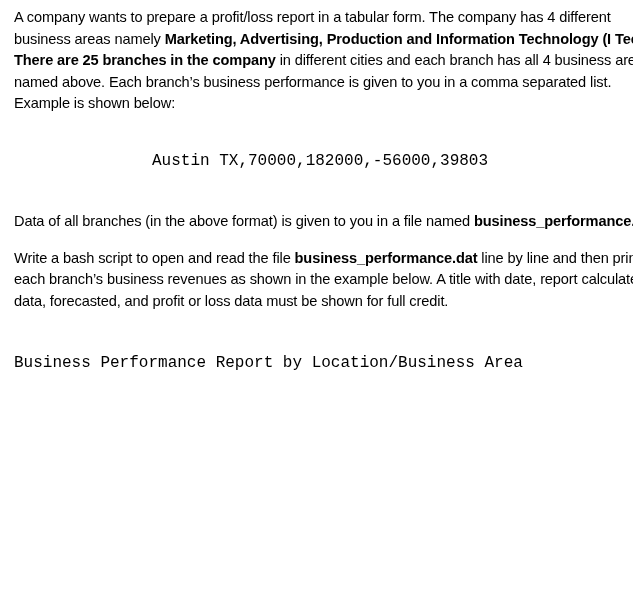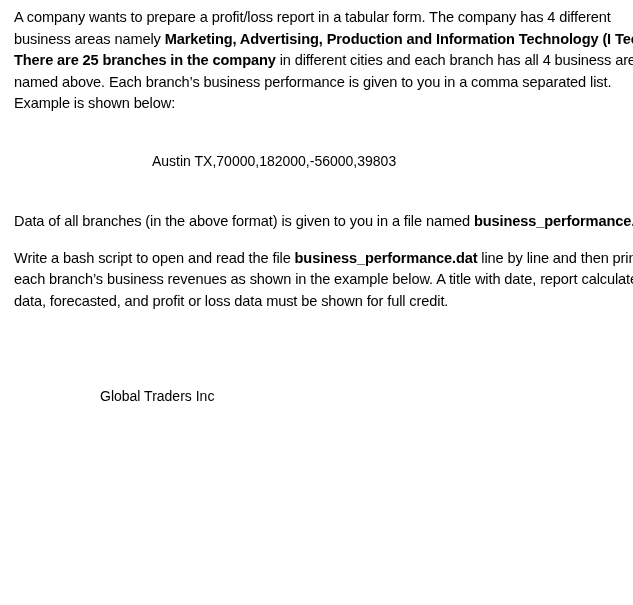--- a/index.html
+++ b/index.html
@@ -38,22 +38,22 @@
     width: 648px;          
   }
   .prose b, .prose strong { font-weight: bold; }
 
   .para-1 { margin-top: 1px; }
   .para-2 { margin-top: 9px; }
   .para-3 { margin-top: 15px; }
 
   
   .mono {
-    font-family: Liberation Sans, sans-serif;
-    font-size: 14px;
+    font-family: Liberation Mono, monospace;
+    font-size: 16px;
     line-height: 16.6px;
     white-space: pre;
     color: #000000;
     letter-spacing: 0px;
   }
   .mono-example {
     margin-top: 5px;
     padding-left: 138px;
   }
   .mono-report {
@@ -82,23 +82,21 @@
 
   <div class="prose prose-wrap para-2">
     <span>Data of all branches (in the above format) is given to you in a file named </span><b>business_performance.dat</b>
   </div>
 
   <div class="prose prose-wrap para-3">
     <span>Write a bash script to open and read the file </span><b>business_performance.dat</b><span> line by line and then prints each branch’s business revenues as shown in the example below. A title with date, report calculated data, forecasted, and profit or loss data must be shown for full credit.</span>
   </div>
 
   <div class="mono mono-report">
-    <div class="report-head">
-      <div>Global Traders Inc</div>
-    </div>
+    <div>Business Performance Report by Location/Business Area</div>
   </div>
 
   <div class="mono report-date">
     
     
   </div>
 
 </div>
 
 </body></html>

